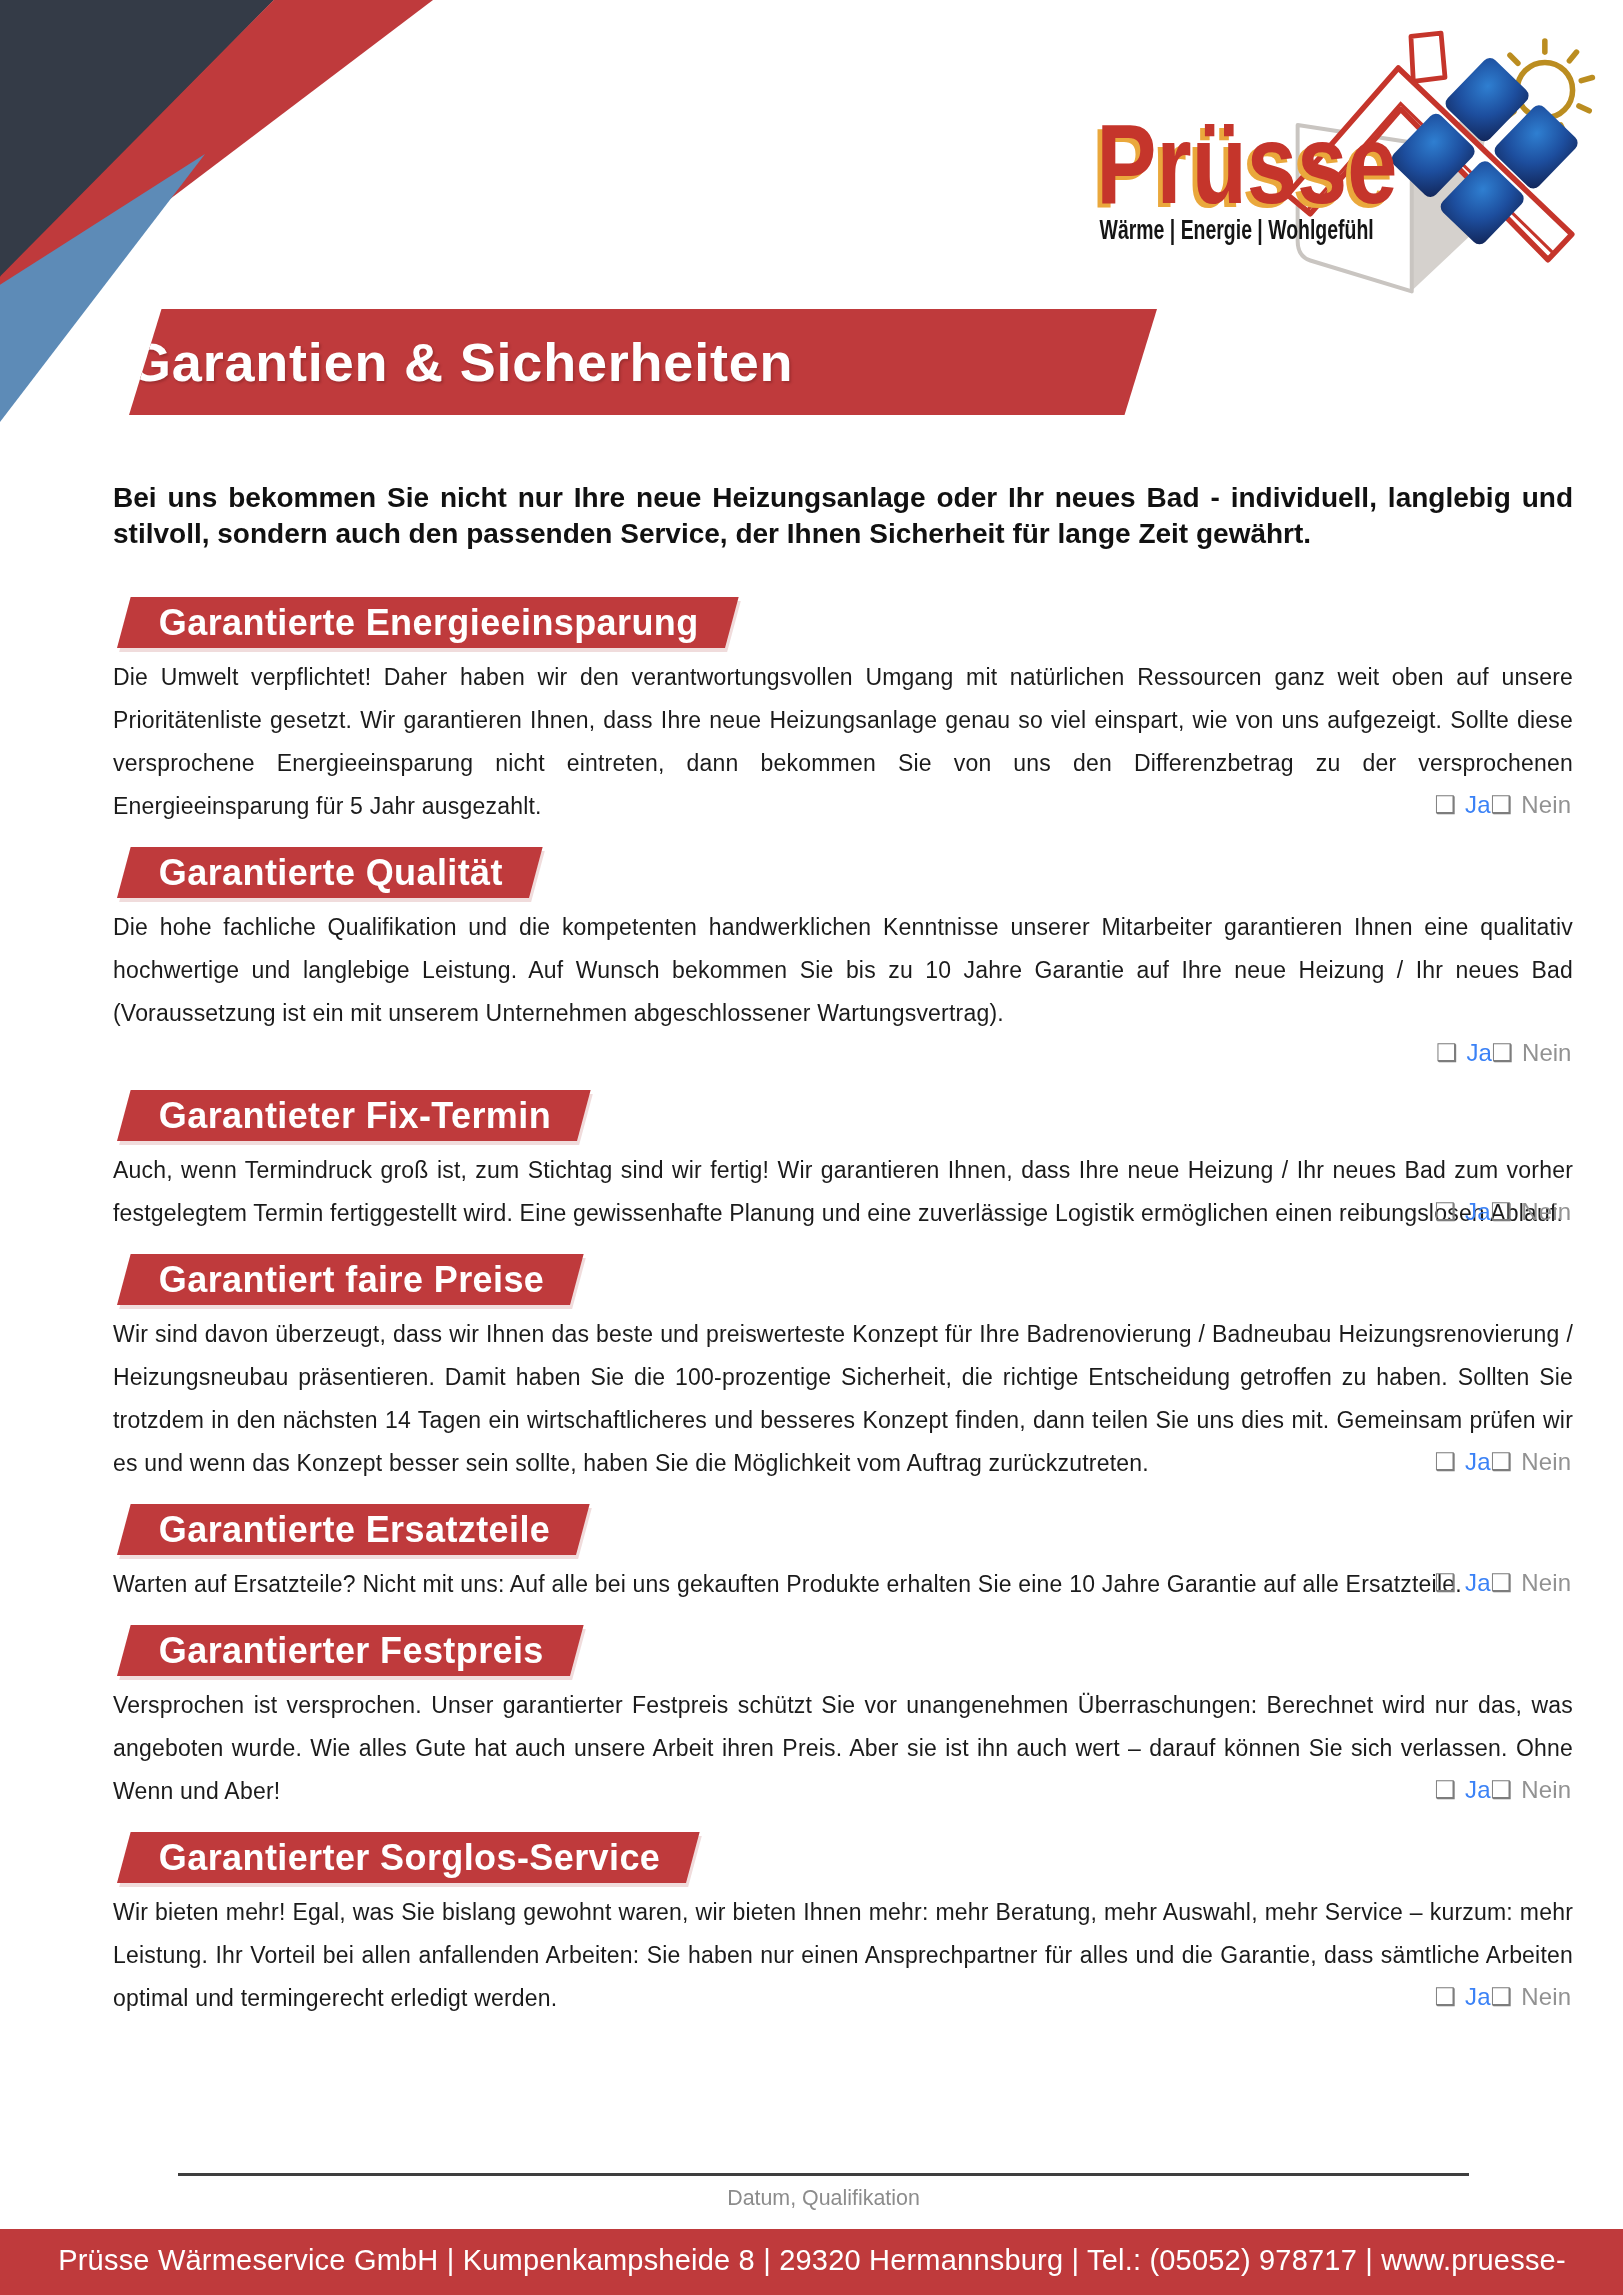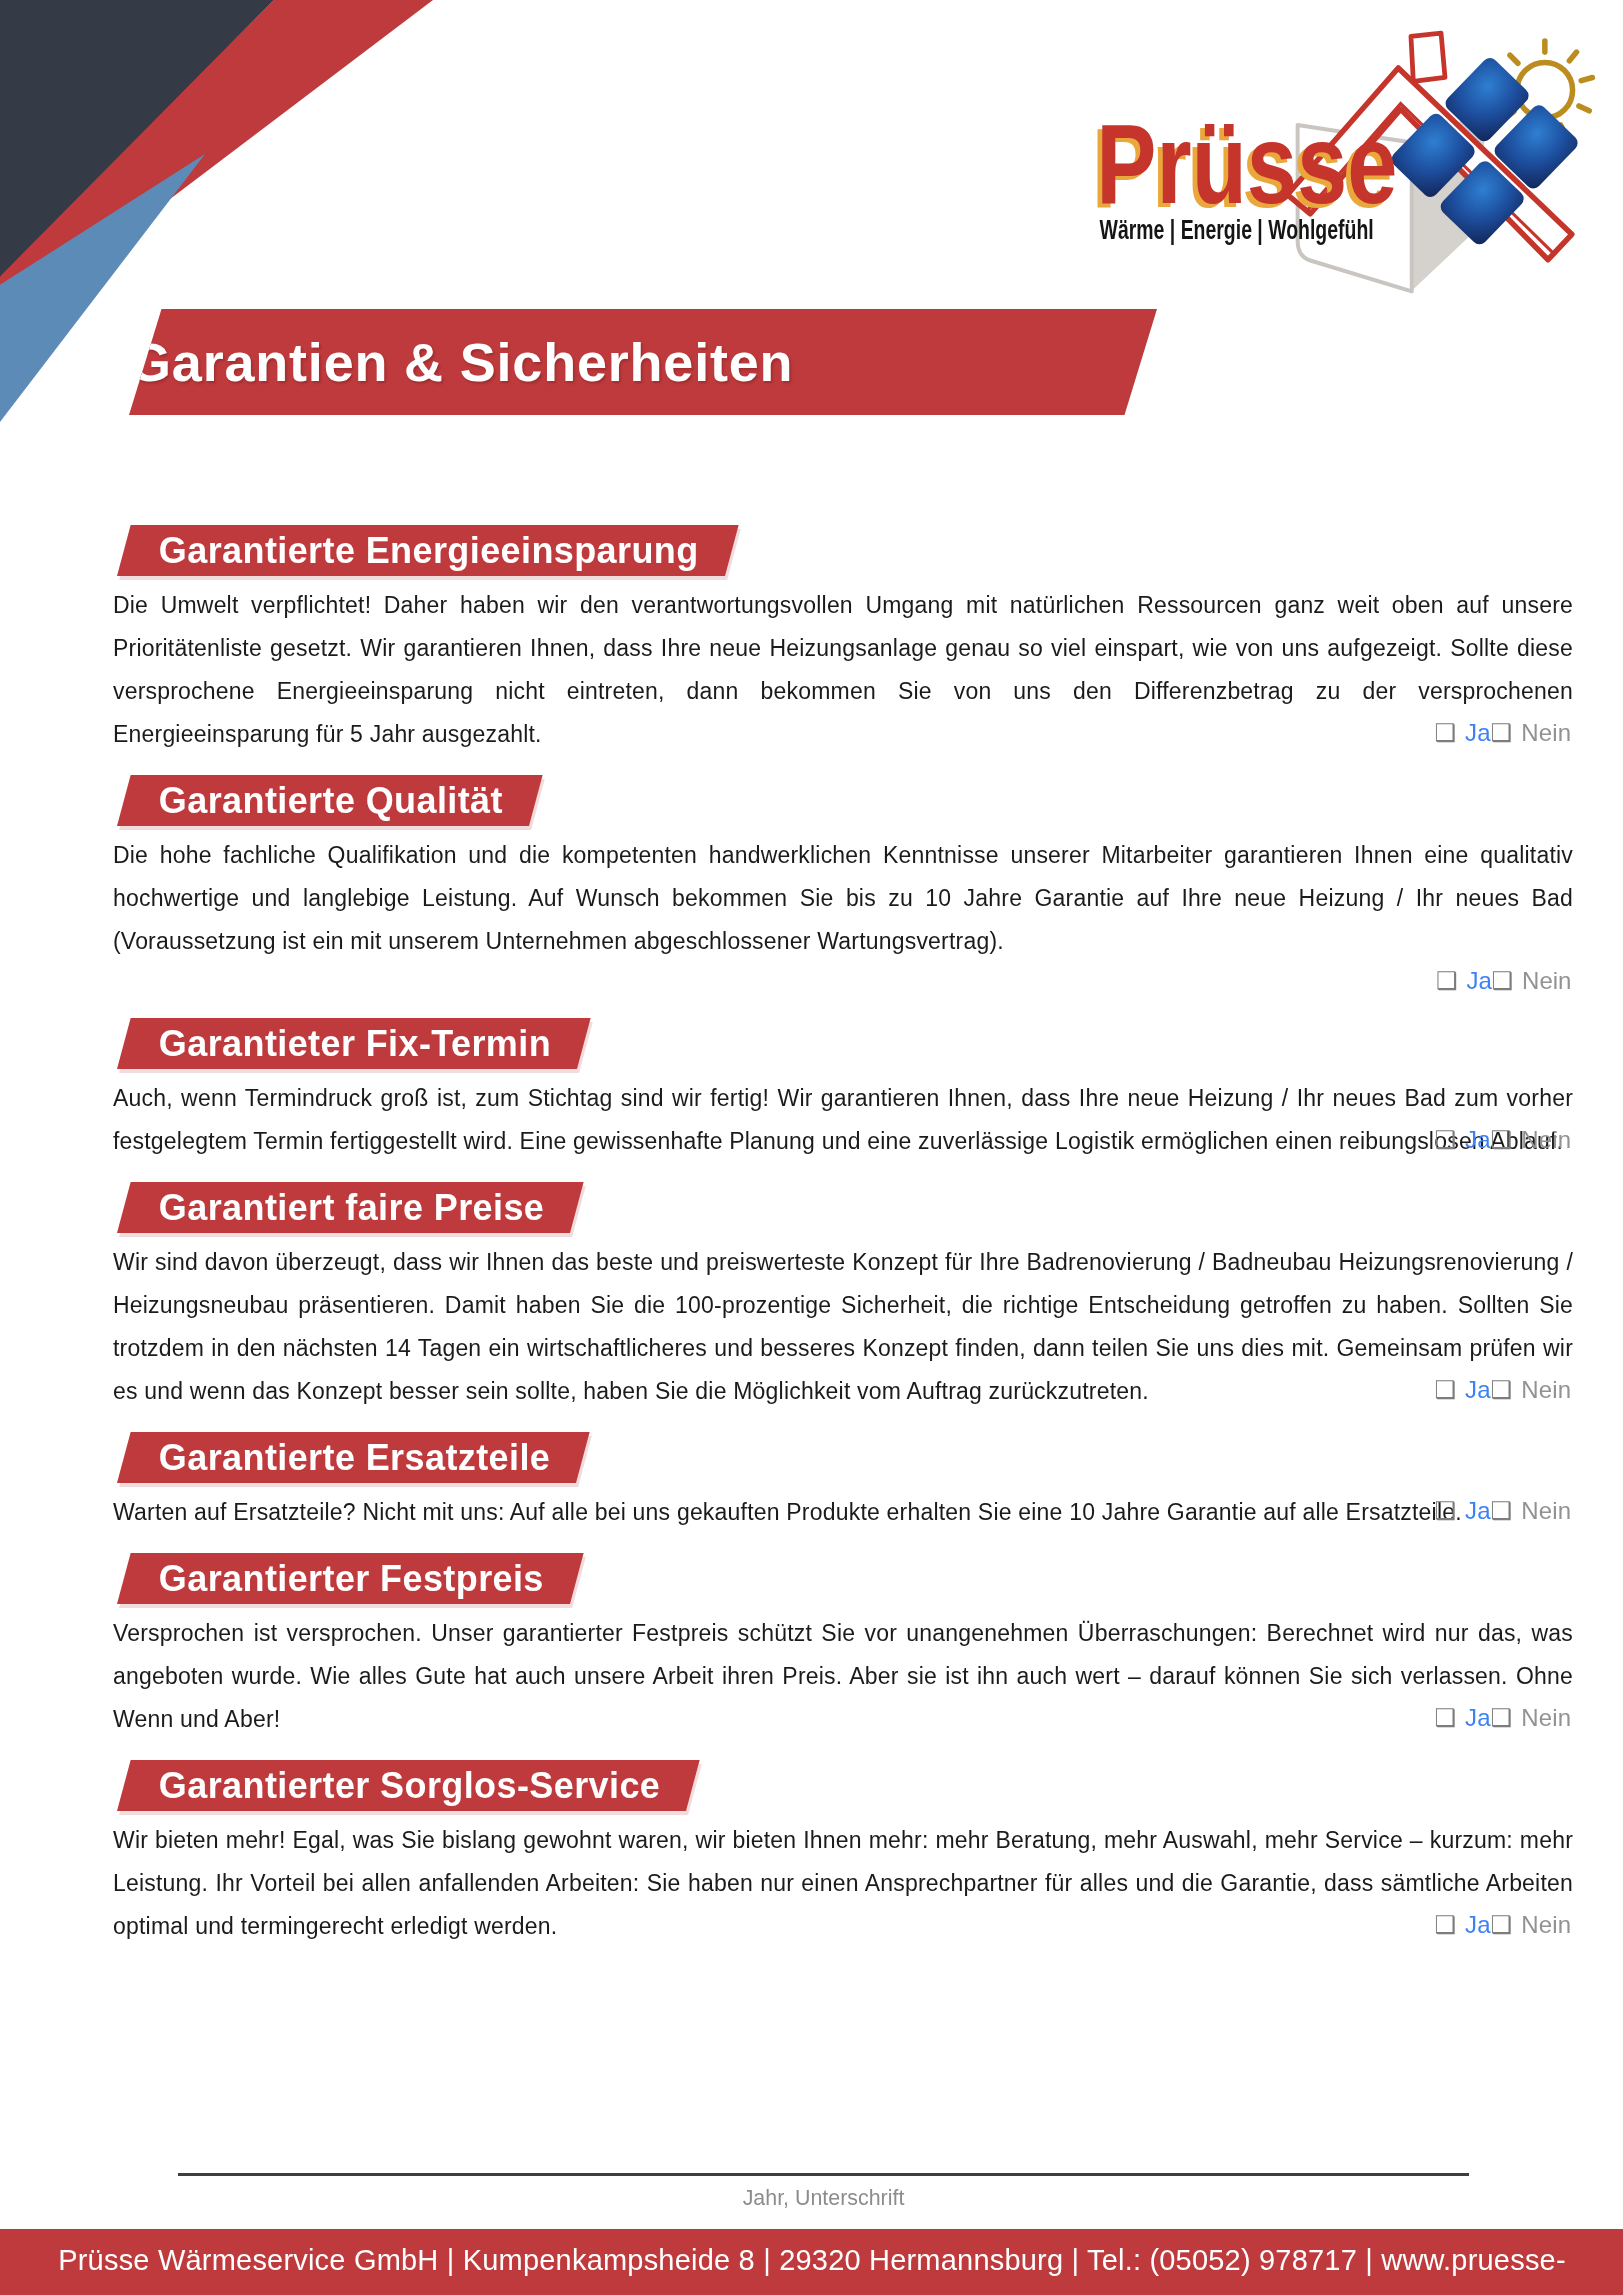--- a/index.html
+++ b/index.html
@@ -96,20 +96,21 @@
   <text x="46" y="233" font-size="142" font-weight="bold" fill="#eaa83c" textLength="380" lengthAdjust="spacingAndGlyphs">Prüsse</text>
   <text x="52" y="228" font-size="142" font-weight="bold" fill="#c5352b" textLength="380" lengthAdjust="spacingAndGlyphs">Prüsse</text>
   <text x="56" y="274" font-size="35" font-weight="bold" fill="#151515" textLength="346" lengthAdjust="spacingAndGlyphs">Wärme | Energie | Wohlgefühl</text>
 </svg>
 
 <div class="banner">
   <span class="banner-text">Garantien &amp; Sicherheiten</span>
 </div>
 
 <div class="content">
+  <p class="intro">Bei uns bekommen Sie nicht nur Ihre neue Heizungsanlage oder Ihr neues Bad -  individuell, langlebig und stilvoll, sondern auch den passenden Service, der Ihnen Sicherheit für lange Zeit gewährt.</p>
   <div id="sections">
   <section class="section">
     <div class="band">
       <span class="band-text">Garantierte Energieeinsparung</span>
     </div>
     <p class="body">Die Umwelt verpflichtet! Daher haben wir den verantwortungsvollen Umgang mit natürlichen Ressourcen ganz weit oben auf unsere Prioritätenliste gesetzt. Wir garantieren Ihnen, dass Ihre neue Heizungsanlage genau so viel einspart, wie von uns aufgezeigt. Sollte diese versprochene Energieeinsparung nicht eintreten, dann bekommen Sie von uns den Differenzbetrag zu der versprochenen Energieeinsparung für 5 Jahr ausgezahlt.<span class="cb cb-abs"><span class="cb-item"><span class="cb-box">❑</span><span class="cb-ja">Ja</span></span><span class="cb-item"><span class="cb-box">❑</span><span class="cb-nein">Nein</span></span></span></p>
   </section>
 
   <section class="section">
     <div class="band">
@@ -149,18 +150,18 @@
   <section class="section">
     <div class="band">
       <span class="band-text">Garantierter Sorglos-Service</span>
     </div>
     <p class="body">Wir bieten mehr! Egal, was Sie bislang gewohnt waren, wir bieten Ihnen mehr: mehr Beratung, mehr Auswahl, mehr Service – kurzum: mehr Leistung. Ihr Vorteil bei allen anfallenden Arbeiten: Sie haben nur einen Ansprechpartner für alles und die Garantie, dass sämtliche Arbeiten optimal und termingerecht erledigt werden.<span class="cb cb-abs"><span class="cb-item"><span class="cb-box">❑</span><span class="cb-ja">Ja</span></span><span class="cb-item"><span class="cb-box">❑</span><span class="cb-nein">Nein</span></span></span></p>
   </section>
 </div>
 </div>
 
 <div class="sig-line"></div>
-<div class="sig-label">Jahr, Unterschrift</div>
+<div class="sig-label">Datum, Qualifikation</div>
 
 <div class="footer">
   <span>Prüsse Wärmeservice GmbH | Kumpenkampsheide 8 | 29320 Hermannsburg | Tel.: (05052) 978717 | www.pruesse-haustechnik.de</span>
 </div>
 
 
 </body></html>

